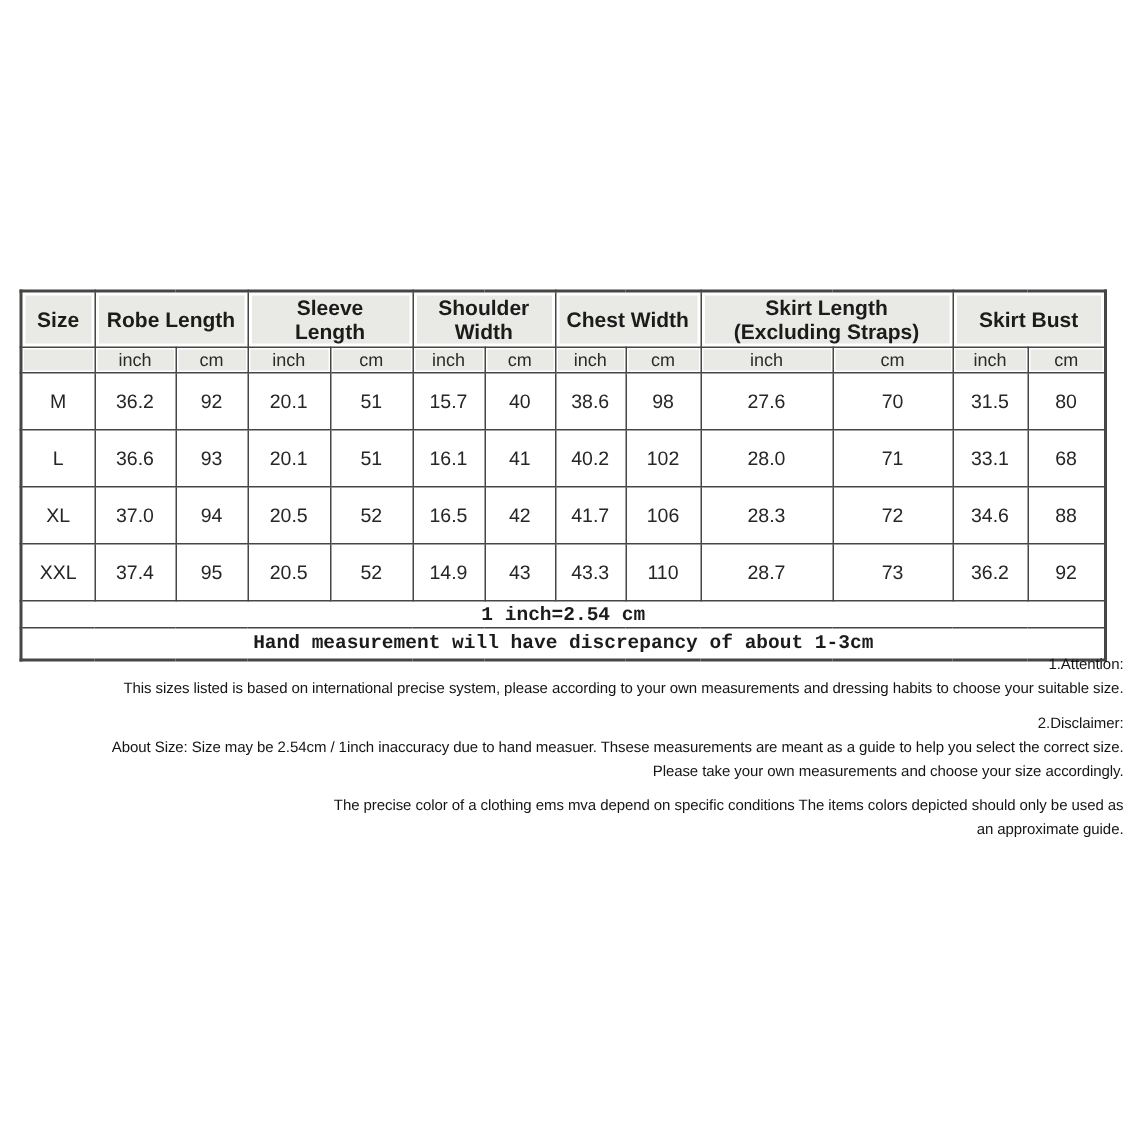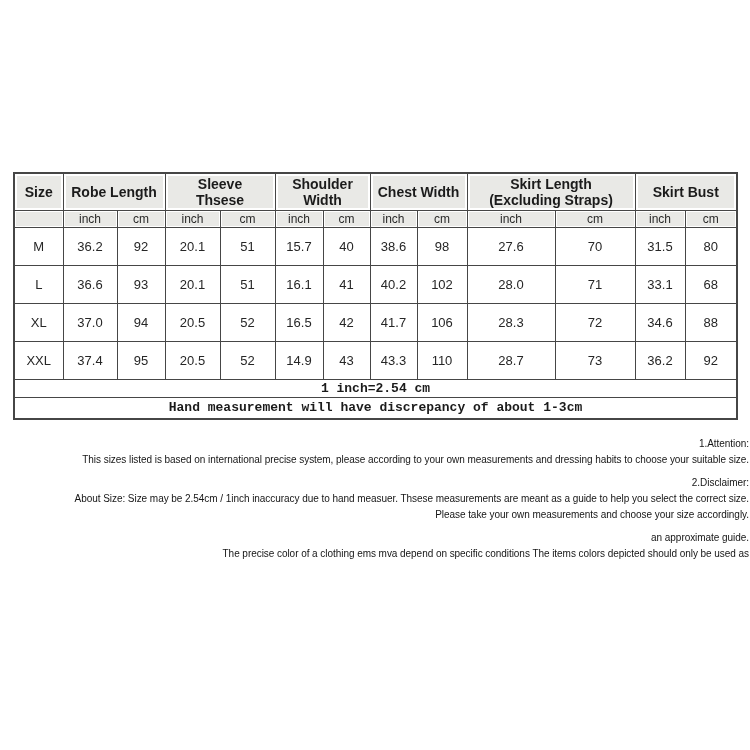--- a/index.html
+++ b/index.html
@@ -2,21 +2,21 @@
 <html><head>
 <meta charset="utf-8">
 <style>
   html,body{margin:0;padding:0;}
   body{
     width:750px;height:750px;background:#ffffff;position:relative;overflow:hidden;
     font-family:"Liberation Sans",sans-serif;
   }
   
   #size-table{
-    position:absolute;left:13px;top:172px;
+    position:absolute;left:13px;top:193px;
     border-collapse:collapse;table-layout:fixed;
     border:2px solid #464646;
   }
   #size-table th,#size-table td{
     border:1px solid #464646;
     text-align:center;vertical-align:middle;padding:0;overflow:hidden;
   }
   tr.hdr{height:37px;}
   tr.hdr th{
     background:#e9e9e6;box-shadow:inset 0 0 0 2px #ffffff;
@@ -65,21 +65,21 @@
     <thead>
       <tr class="hdr">
         <th colspan="1">
           <div>Size</div>
         </th>
         <th colspan="2">
           <div>Robe Length</div>
         </th>
         <th colspan="2">
           <div>Sleeve</div>
-          <div>Thsese</div>
+          <div>Length</div>
         </th>
         <th colspan="2">
           <div>Shoulder</div>
           <div>Width</div>
         </th>
         <th colspan="2">
           <div>Chest Width</div>
         </th>
         <th colspan="2">
           <div>Skirt Length</div>
@@ -179,16 +179,16 @@
     <div class="para">
       <div>1.Attention:</div>
       <div>This sizes listed is based on international precise system, please according to your own measurements and dressing habits to choose your suitable size.</div>
     </div>
     <div class="para">
       <div>2.Disclaimer:</div>
       <div>About Size: Size may be 2.54cm / 1inch inaccuracy due to hand measuer. Thsese measurements are meant as a guide to help you select the correct size.</div>
       <div>Please take your own measurements and choose your size accordingly.</div>
     </div>
     <div class="para">
+      <div>The precise color of a clothing ems mva depend on specific conditions The items colors depicted should only be used as</div>
       <div>an approximate guide.</div>
-      <div>The precise color of a clothing ems mva depend on specific conditions The items colors depicted should only be used as</div>
     </div>
   </div>
 
 </body></html>

